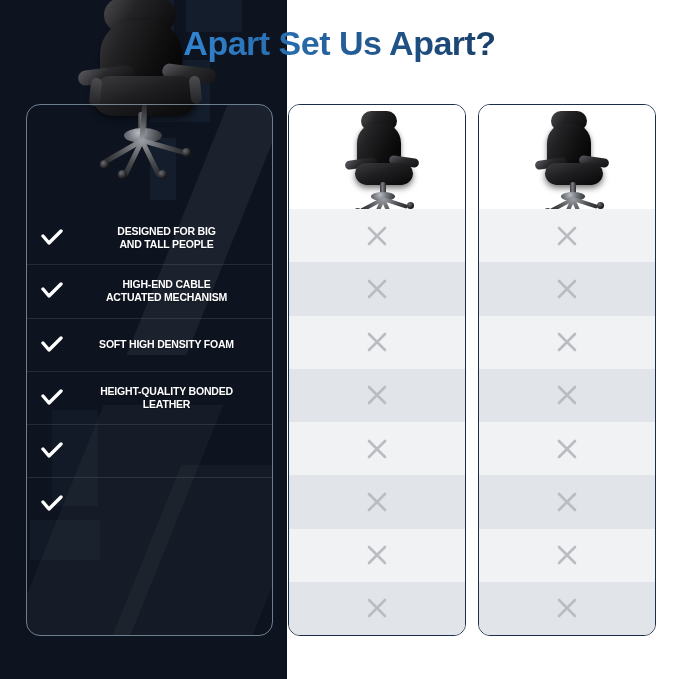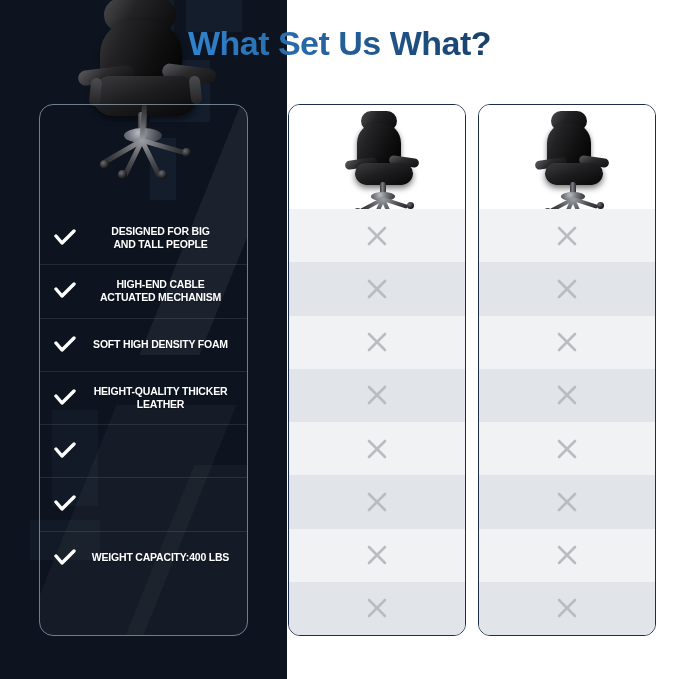--- a/index.html
+++ b/index.html
@@ -46,37 +46,36 @@
     background-clip:text;
     color:transparent;
     -webkit-text-fill-color:transparent;
     white-space:nowrap;
     z-index:5;
   }
 
   
   #left-panel {
     position:absolute;
-    left:26px; top:104px; width:209px; height:532px;
+    left:26px; top:104px; width:247px; height:532px;
     border-radius:14px;
     border:1px solid rgba(190,215,235,.55);
     background:linear-gradient(180deg,
        #4078a6 0%,
        #3f77a6 14%,
        #3a6f9e 26%,
        #336persist 26%,
        #336a9c 38%,
        #2b6094 52%,
        #20538a 66%,
        #17457c 80%,
        #103a6e 92%,
        #0d3263 100%);
     overflow:hidden;
     z-index:4;
-    margin-left:13px;
   }
   
   #left-panel .glint {
     position:absolute; background:rgba(255,255,255,.06);
     transform:skewX(-22deg);
   }
   #left-panel .g1 { left:150px; top:0;   width:60px;  height:250px; }
   #left-panel .g2 { left:30px;  top:300px; width:120px; height:230px; background:rgba(255,255,255,.035); }
   #left-panel .g3 { left:120px; top:360px; width:140px; height:170px; background:rgba(255,255,255,.03); }
 
@@ -243,21 +242,21 @@
     <div class="bg-dark-shapes">
       <div class="shape s1"></div>
       <div class="shape s2"></div>
       <div class="shape s3"></div>
       <div class="shape s4"></div>
       <div class="shape s5"></div>
       <div class="shape s6"></div>
     </div>
   </div>
 
-  <div id="title">What Set Us What?</div>
+  <div id="title">Apart Set Us Apart?</div>
 
   <div id="left-panel">
     <div class="glint g1"></div>
     <div class="glint g2"></div>
     <div class="glint g3"></div>
     <div id="panel-hero"></div>
     <div id="feature-list">
         <div class="feature-row">
           <span class="check-icon">
             <svg width="22" height="18" viewBox="0 0 22 18">
@@ -283,44 +282,36 @@
             </svg>
           </span>
           <span class="feature-label">SOFT HIGH DENSITY FOAM</span>
         </div>
         <div class="feature-row">
           <span class="check-icon">
             <svg width="22" height="18" viewBox="0 0 22 18">
               <path d="M2 7 L8 14 L20 2" fill="none" stroke="#ffffff" stroke-width="3.4" stroke-linecap="round" stroke-linejoin="round"></path>
             </svg>
           </span>
-          <span class="feature-label">HEIGHT-QUALITY THICKER
+          <span class="feature-label">HEIGHT-QUALITY BONDED
 LEATHER</span>
         </div>
         <div class="feature-row">
           <span class="check-icon">
             <svg width="22" height="18" viewBox="0 0 22 18">
               <path d="M2 7 L8 14 L20 2" fill="none" stroke="#ffffff" stroke-width="3.4" stroke-linecap="round" stroke-linejoin="round"></path>
             </svg>
           </span>
         </div>
         <div class="feature-row">
           <span class="check-icon">
             <svg width="22" height="18" viewBox="0 0 22 18">
               <path d="M2 7 L8 14 L20 2" fill="none" stroke="#ffffff" stroke-width="3.4" stroke-linecap="round" stroke-linejoin="round"></path>
             </svg>
           </span>
-        </div>
-        <div class="feature-row">
-          <span class="check-icon">
-            <svg width="22" height="18" viewBox="0 0 22 18">
-              <path d="M2 7 L8 14 L20 2" fill="none" stroke="#ffffff" stroke-width="3.4" stroke-linecap="round" stroke-linejoin="round"></path>
-            </svg>
-          </span>
-          <span class="feature-label">WEIGHT CAPACITY:400 LBS</span>
         </div>
       </div>
   </div>
 
   <div class="chair hero-chair">
     <div class="ch-head"></div>
     <div class="ch-back"></div>
     <div class="ch-arm a-left"></div>
     <div class="ch-arm a-right"></div>
     <div class="ch-seat"></div>

